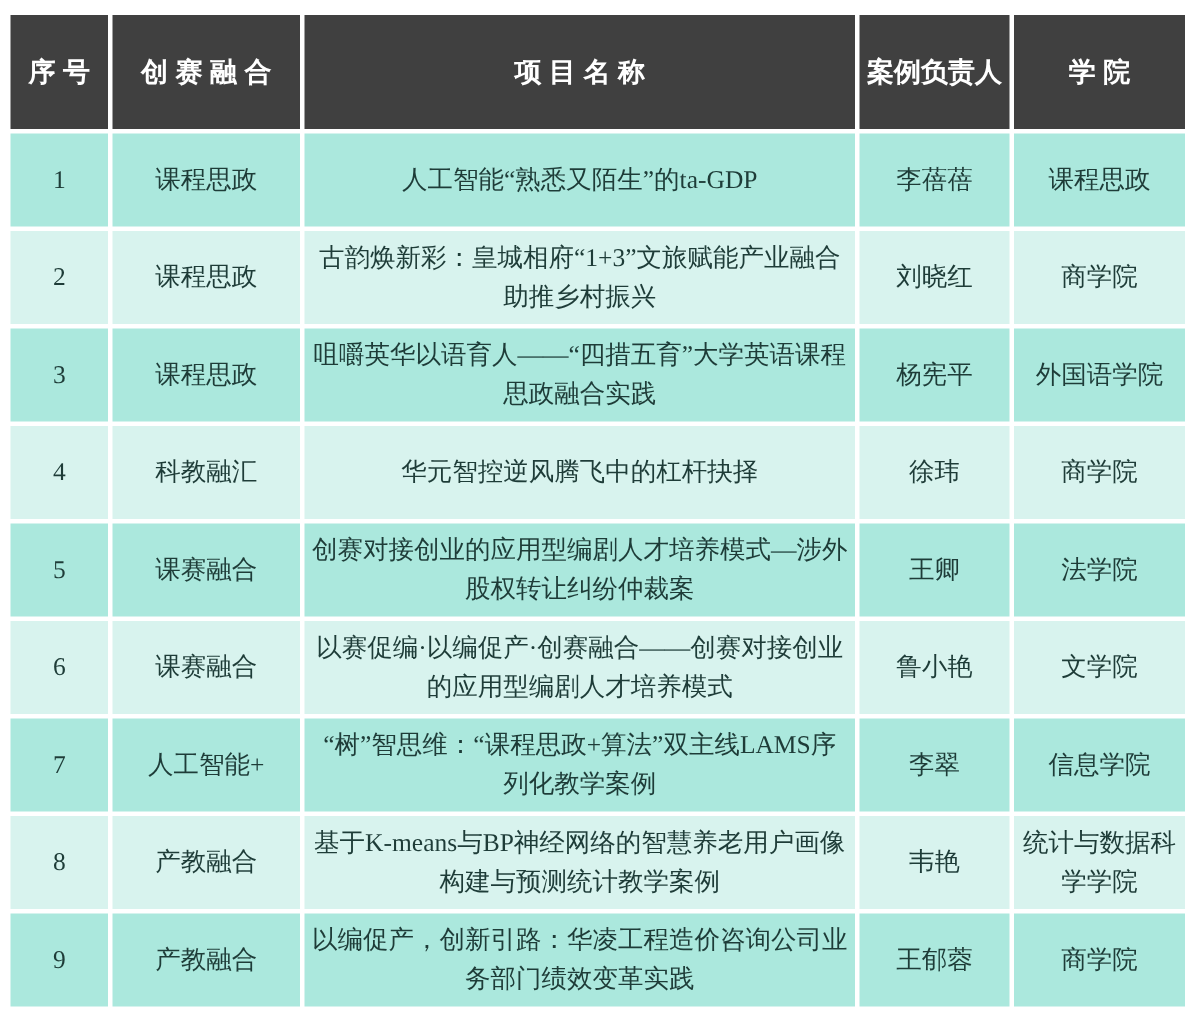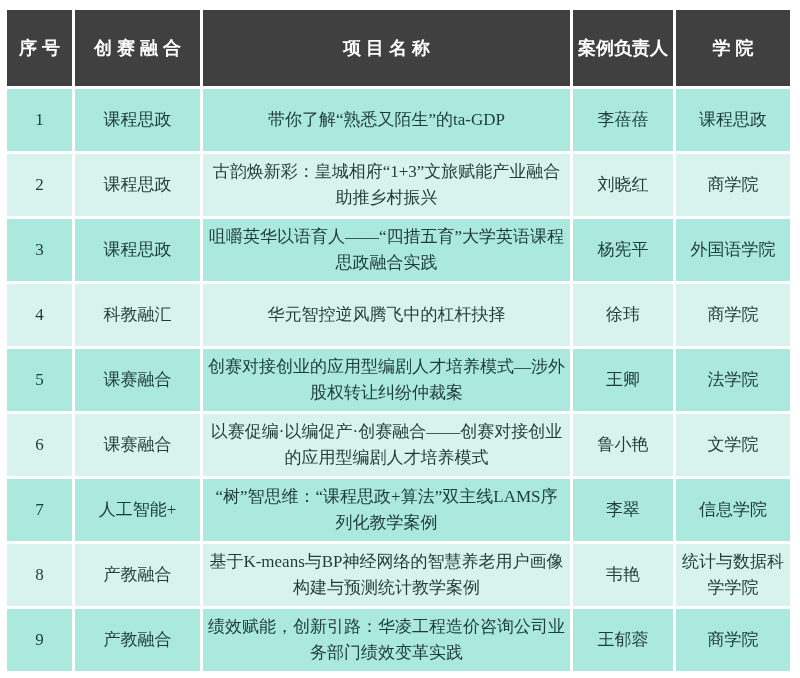--- a/index.html
+++ b/index.html
@@ -77,21 +77,21 @@
           <th class="col-type">创赛融合</th>
           <th class="col-project">项目名称</th>
           <th class="col-leader">案例负责人</th>
           <th class="col-college">学院</th>
         </tr>
     </thead>
     <tbody id="table-body">
         <tr>
           <td class="col-index">1</td>
           <td class="col-type">课程思政</td>
-          <td class="col-project">带你了解“熟悉又陌生”的ta-GDP</td>
+          <td class="col-project">人工智能“熟悉又陌生”的ta-GDP</td>
           <td class="col-leader">李蓓蓓</td>
           <td class="col-college">课程思政</td>
         </tr>
         <tr>
           <td class="col-index">2</td>
           <td class="col-type">课程思政</td>
           <td class="col-project">古韵焕新彩：皇城相府“1+3”文旅赋能产业融合助推乡村振兴</td>
           <td class="col-leader">刘晓红</td>
           <td class="col-college">商学院</td>
         </tr>
@@ -133,19 +133,19 @@
         <tr>
           <td class="col-index">8</td>
           <td class="col-type">产教融合</td>
           <td class="col-project">基于K-means与BP神经网络的智慧养老用户画像构建与预测统计教学案例</td>
           <td class="col-leader">韦艳</td>
           <td class="col-college">统计与数据科学学院</td>
         </tr>
         <tr>
           <td class="col-index">9</td>
           <td class="col-type">产教融合</td>
-          <td class="col-project">绩效赋能，创新引路：华凌工程造价咨询公司业务部门绩效变革实践</td>
+          <td class="col-project">以编促产，创新引路：华凌工程造价咨询公司业务部门绩效变革实践</td>
           <td class="col-leader">王郁蓉</td>
           <td class="col-college">商学院</td>
         </tr>
       </tbody>
   </table>
 </div>
 
 </body></html>

